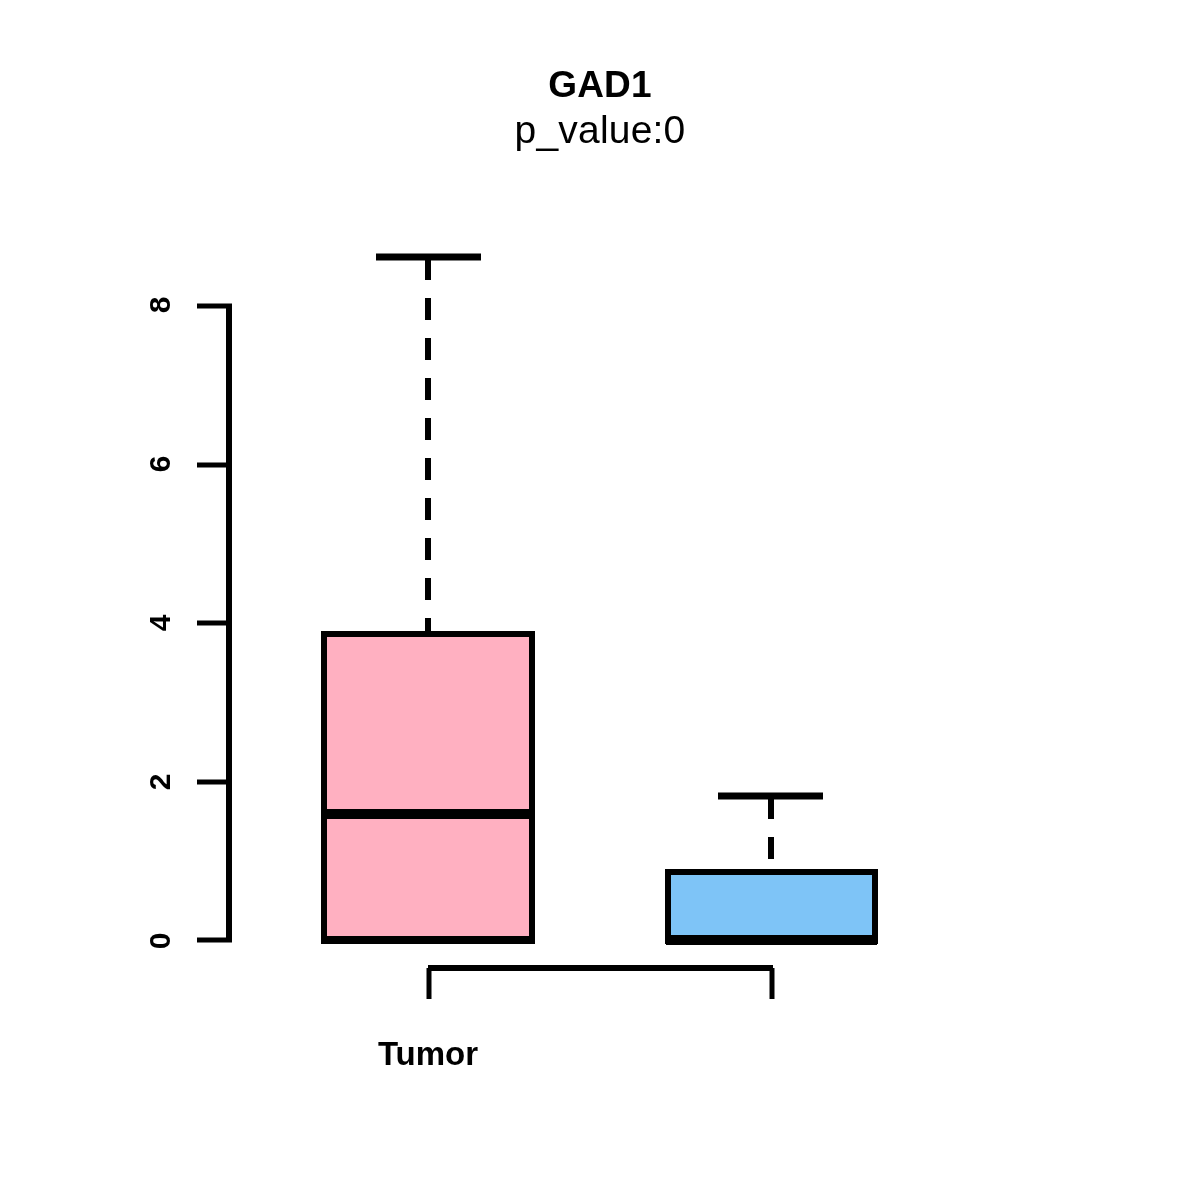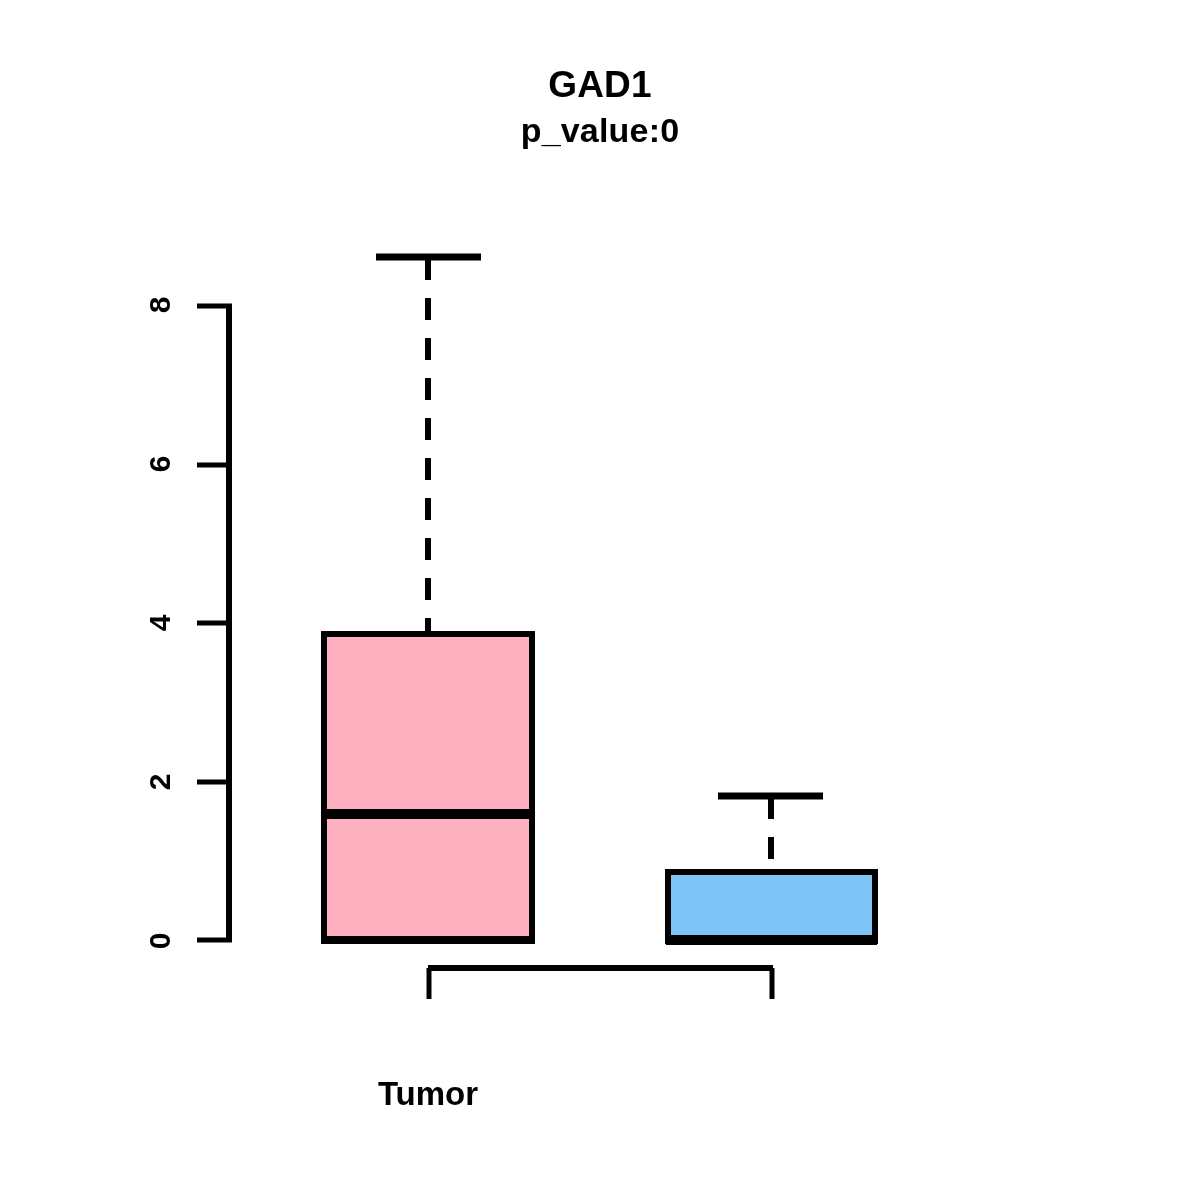--- a/index.html
+++ b/index.html
@@ -27,22 +27,22 @@
     text-align: center;
   }
   .chart-title {
     font-size: 37px;
     font-weight: bold;
     color: #000000;
     line-height: 46px;
     letter-spacing: 0.2px;
   }
   .chart-subtitle {
-    font-size: 34px;
-    font-weight: bold;
+    font-size: 39px;
+    font-weight: normal;
     color: #000000;
     line-height: 44px;
     letter-spacing: 0.2px;
   }
   .ytick-label {
     position: absolute;
     font-size: 30px;
     font-weight: bold;
     color: #000000;
     width: 60px;
@@ -53,21 +53,20 @@
   }
   .xtick-label {
     position: absolute;
     font-size: 33px;
     font-weight: bold;
     color: #000000;
     text-align: center;
     white-space: nowrap;
     top: 1035px;
     width: 300px;
-    margin-top: 40px;
   }
   svg.plot-svg {
     position: absolute;
     left: 0;
     top: 0;
   }
 </style>
 </head>
 <body>
 

